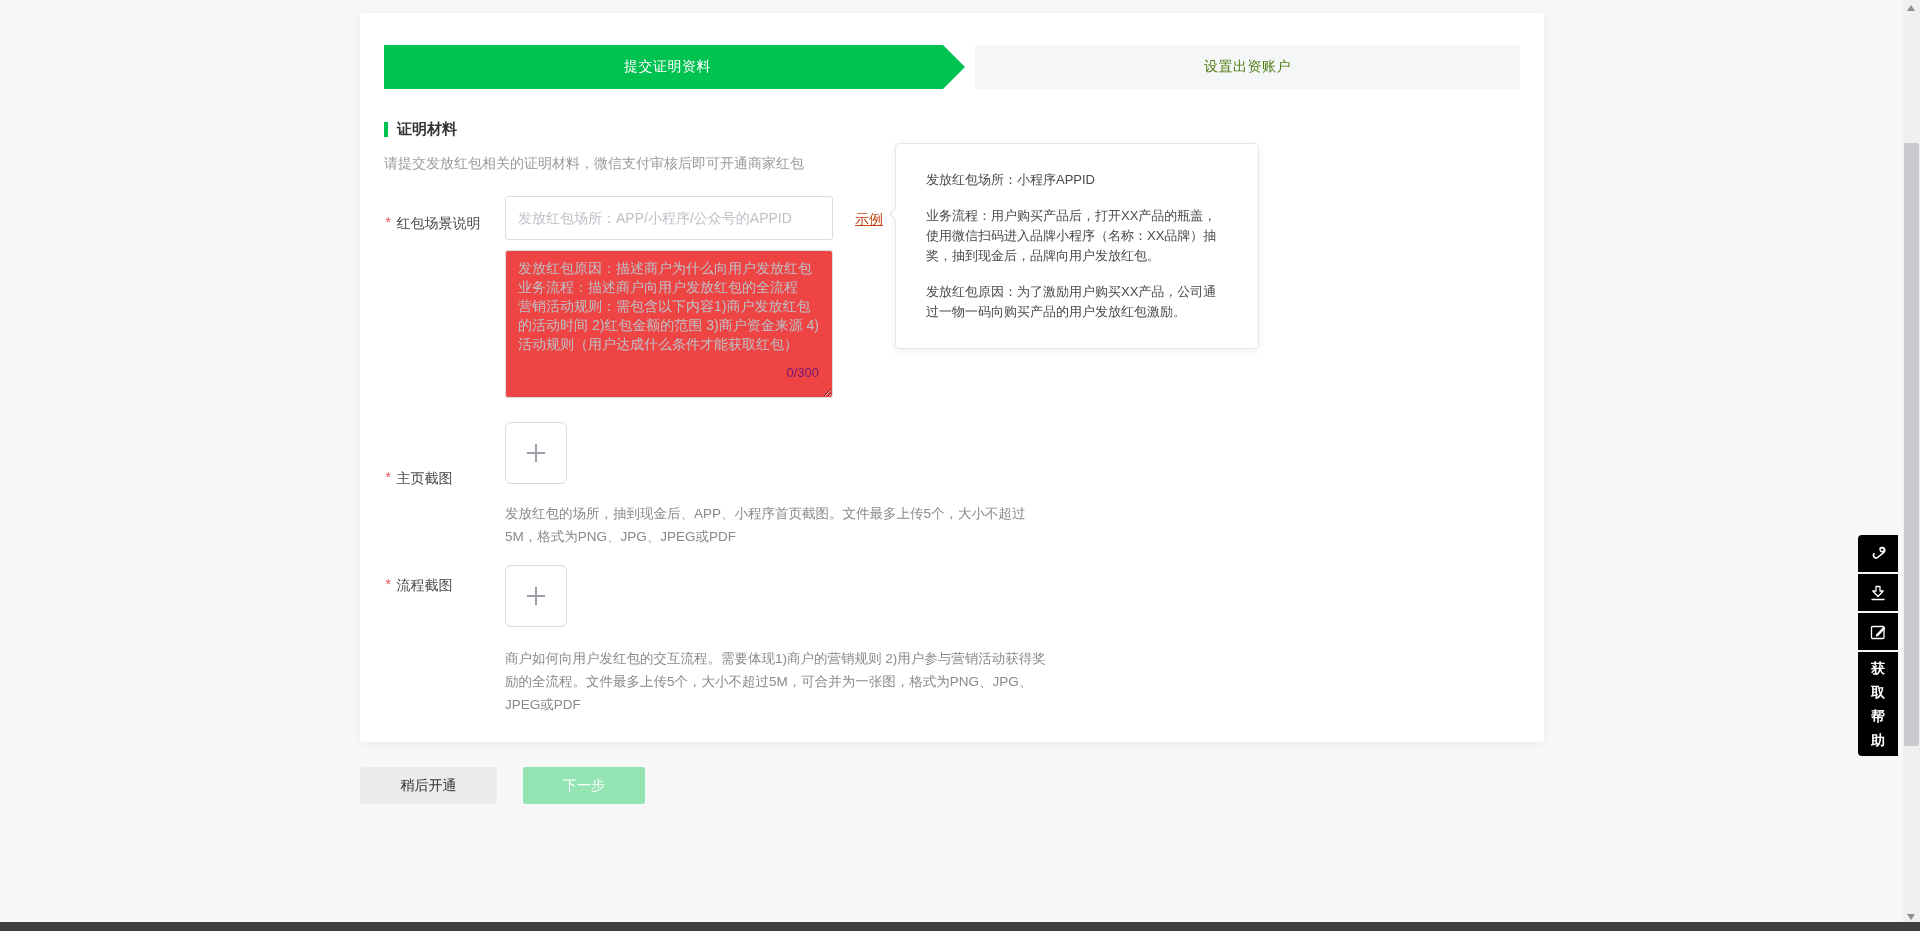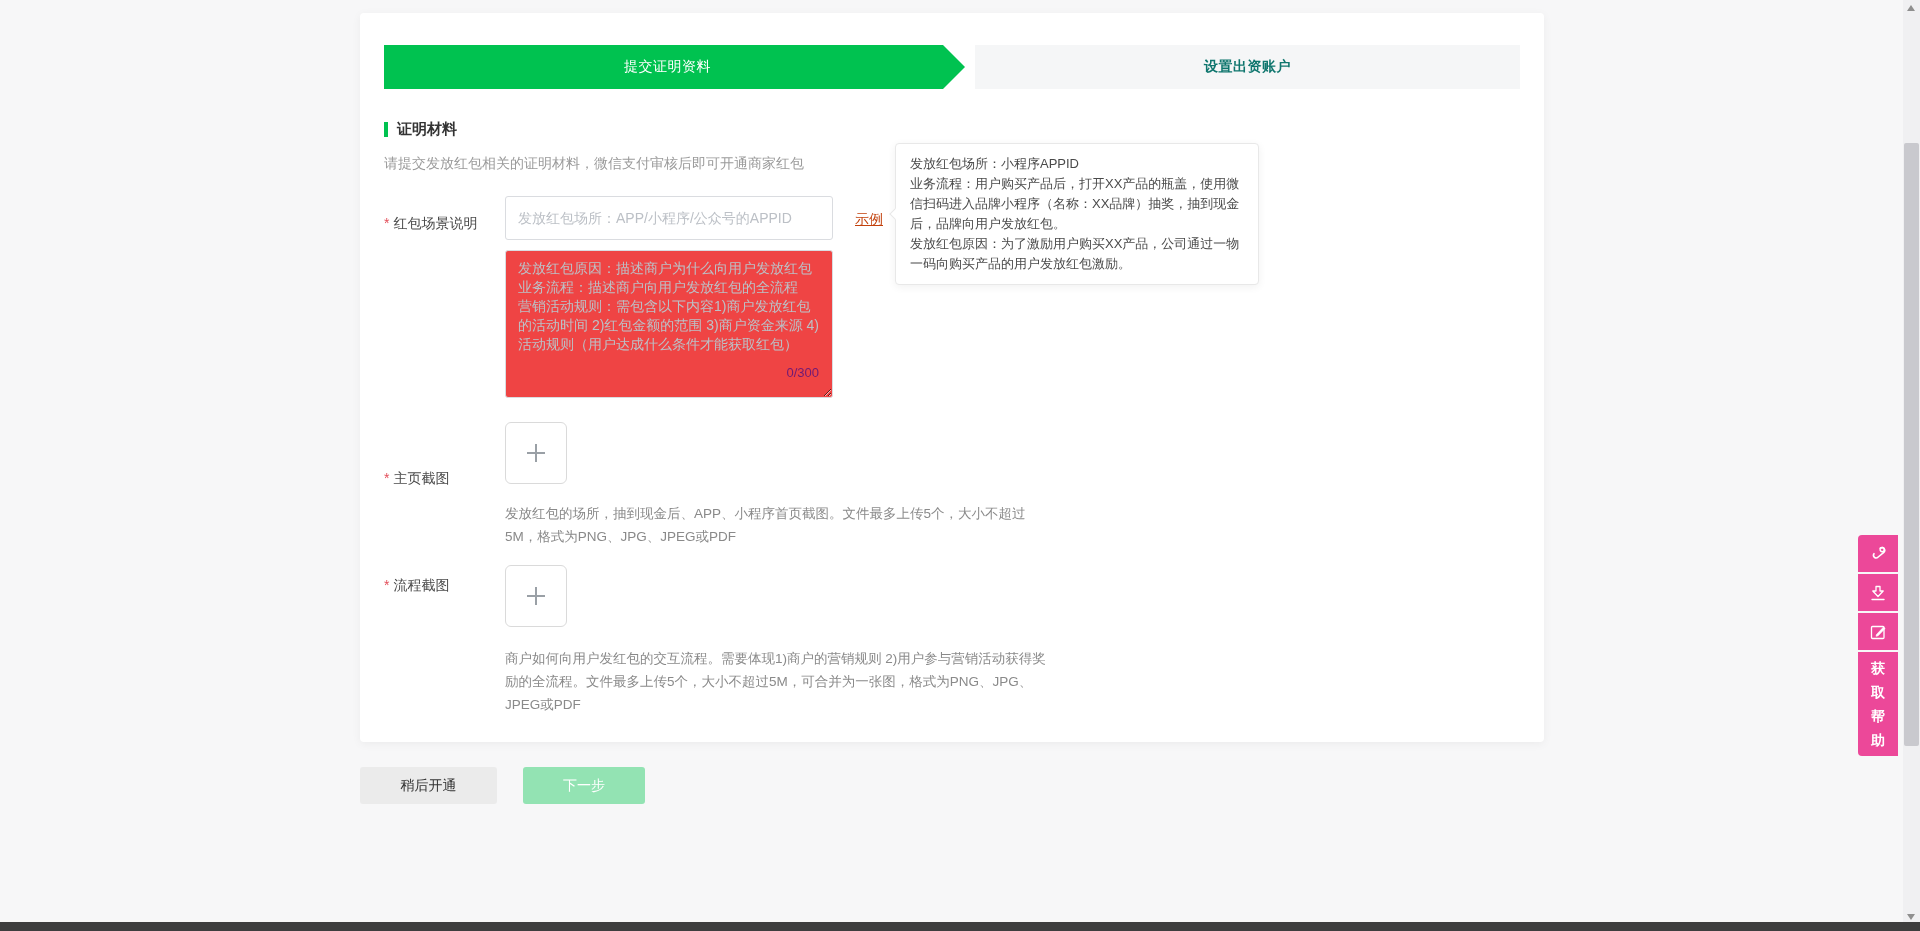--- a/index.html
+++ b/index.html
@@ -11,30 +11,30 @@
   .card { position:absolute; left:360px; top:13px; width:1184px; height:729px;
           background:#fff; border-radius:4px; box-shadow:0 2px 10px rgba(0,0,0,0.05); }
 
   
   .steps { position:absolute; left:24px; top:32px; width:1136px; height:44px; display:flex; }
   .step { height:44px; display:flex; align-items:center; justify-content:center;
           font-size:14px; letter-spacing:0.5px; }
   .step-active { width:581px; background:#00c250; color:#fff;
           clip-path:polygon(0 0, calc(100% - 22px) 0, 100% 50%, calc(100% - 22px) 100%, 0 100%);
           margin-right:10px; padding-right:14px; }
-  .step-inactive { width:545px; background:#f5f6f7; color:#0f766e;font-weight:bold; }
+  .step-inactive { width:545px; background:#f5f6f7; color:#4d7c0f; }
 
   
   .section-title { position:absolute; left:24px; top:107px; display:flex; align-items:center; }
   .title-bar { display:inline-block; width:4px; height:15px; background:#00c250; margin-right:9px; }
   .title-text { font-size:15px; font-weight:bold; color:#333; }
   .desc { position:absolute; left:24px; top:142px; font-size:14px; color:#9b9b9b; }
 
   
-  .label { position:absolute; left:24px; font-size:14px; color:#4a4a4a; }
+  .label { position:absolute; left:24px; font-size:14px; color:#4a4a4a;font-family:Liberation Mono, monospace; }
   .req { color:#e34d59; margin-right:4px; font-size:14px; }
   .scene-label { top:202px; }
   .home-label  { top:421px;margin-top:36px; }
   .flow-label  { top:564px; }
 
   .scene-input { position:absolute; left:145px; top:183px; width:328px; height:44px;
           border:1px solid #dadce0; border-radius:3px; padding:0 12px; font-size:14px;
           color:#333; outline:none; background:#fff;
           font-family:"Liberation Sans","DejaVu Sans",sans-serif; }
   .scene-input::placeholder { color:#bcc0c6; }
@@ -60,34 +60,34 @@
   .plus::after  { content:""; position:absolute; left:8px; top:0; width:1.5px; height:18px; background:#9aa0a6; }
 
   .helper { position:absolute; left:145px; font-size:13.5px; line-height:23px; color:#8a8a8a; }
   .helper-home { top:489px; width:537px; }
   .helper-flow { top:634px; width:544px; }
 
   
   .tooltip { position:absolute; left:895px; top:143px; width:364px; background:#fff;
           border:1px solid #e8e8e8; border-radius:4px; box-shadow:0 2px 8px rgba(0,0,0,0.06);
           padding:10px 14px; font-size:13px; line-height:20px; color:#4a4a4a; }
-  .tooltip p { margin:0; }
+  .tooltip p { margin:16px; }
   .tooltip-arrow { position:absolute; left:-5px; top:66px; width:8px; height:8px; background:#fff;
           border-left:1px solid #e8e8e8; border-bottom:1px solid #e8e8e8; transform:rotate(45deg); }
 
   
   .btn { position:absolute; top:767px; height:37px; border:none; border-radius:3px;
           font-size:14px; cursor:pointer; font-family:"Liberation Sans","DejaVu Sans",sans-serif; }
   .btn-later { left:360px; width:137px; background:#ebebeb; color:#333; }
   .btn-next  { left:523px; width:122px; background:#93e3b3; color:#fff; }
 
   
   .side-toolbar { position:absolute; left:1858px; top:535px; width:40px; display:flex;
           flex-direction:column; gap:2px; }
-  .side-btn { width:40px; background:#ec4899; color:#fff; display:flex; align-items:center;
+  .side-btn { width:40px; background:#000000; color:#fff; display:flex; align-items:center;
           justify-content:center; cursor:pointer; }
   .side-btn-sq { height:37px; }
   .side-btn:first-child { border-top-left-radius:4px; }
   .side-btn:last-child  { border-bottom-left-radius:4px; }
   .side-help { height:104px; font-size:14px; font-weight:bold; line-height:24px;
           width:40px; padding:4px 0; }
   .side-help span { display:block; width:14px; margin:0 auto; word-break:break-all; text-align:center; }
 
   
   .scrollbar { position:absolute; left:1903px; top:0; width:17px; height:931px; background:#f0f0f2; }

